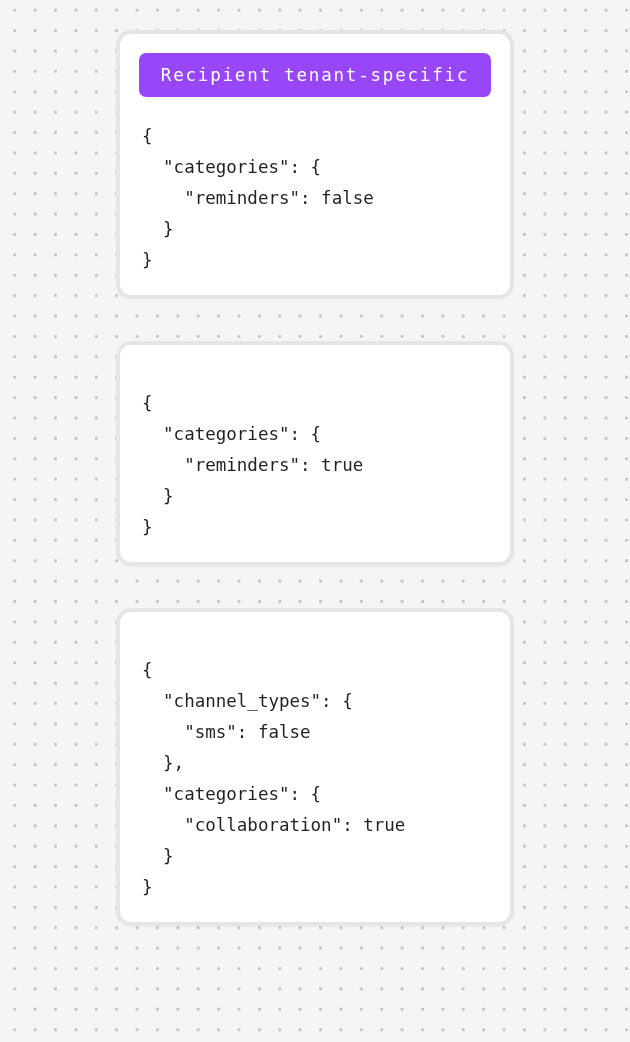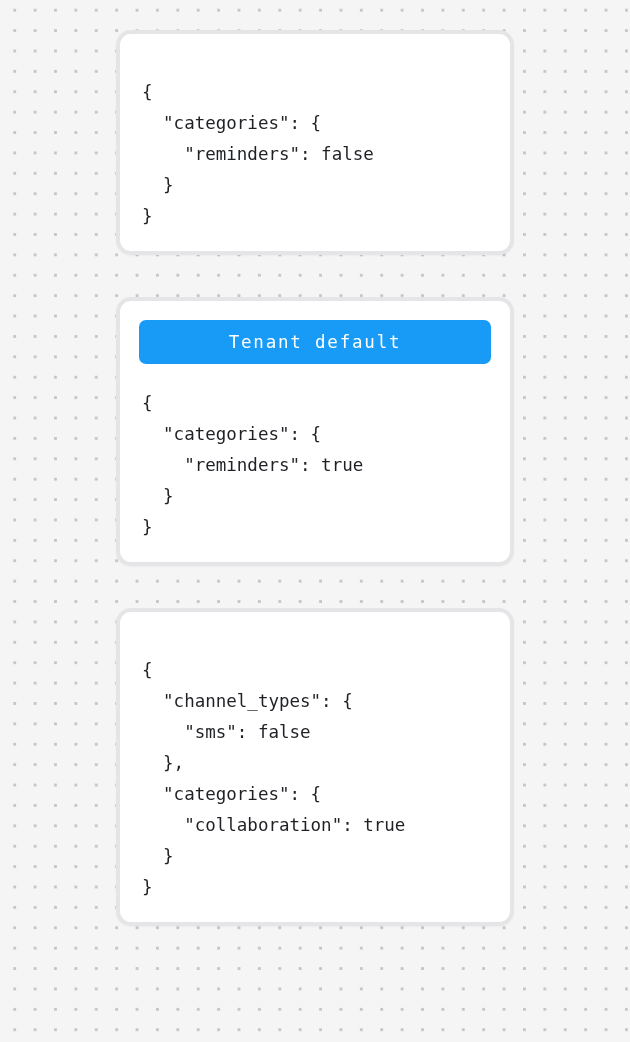--- a/index.html
+++ b/index.html
@@ -54,29 +54,29 @@
     color: #1f2125;
     white-space: pre;
   }
 </style>
 </head>
 <body>
 
 <div class="canvas">
 
   <section class="card">
+    <div class="badge" style="background: rgb(151, 71, 247);">Recipient tenant-specific</div>
     <pre class="code">{
   "categories": {
     "reminders": false
   }
 }</pre>
   </section>
 
   <section class="card">
-    <div class="badge" style="background: rgb(24, 154, 247);">Tenant default</div>
     <pre class="code">{
   "categories": {
     "reminders": true
   }
 }</pre>
   </section>
 
   <section class="card">
     <pre class="code">{
   "channel_types": {

